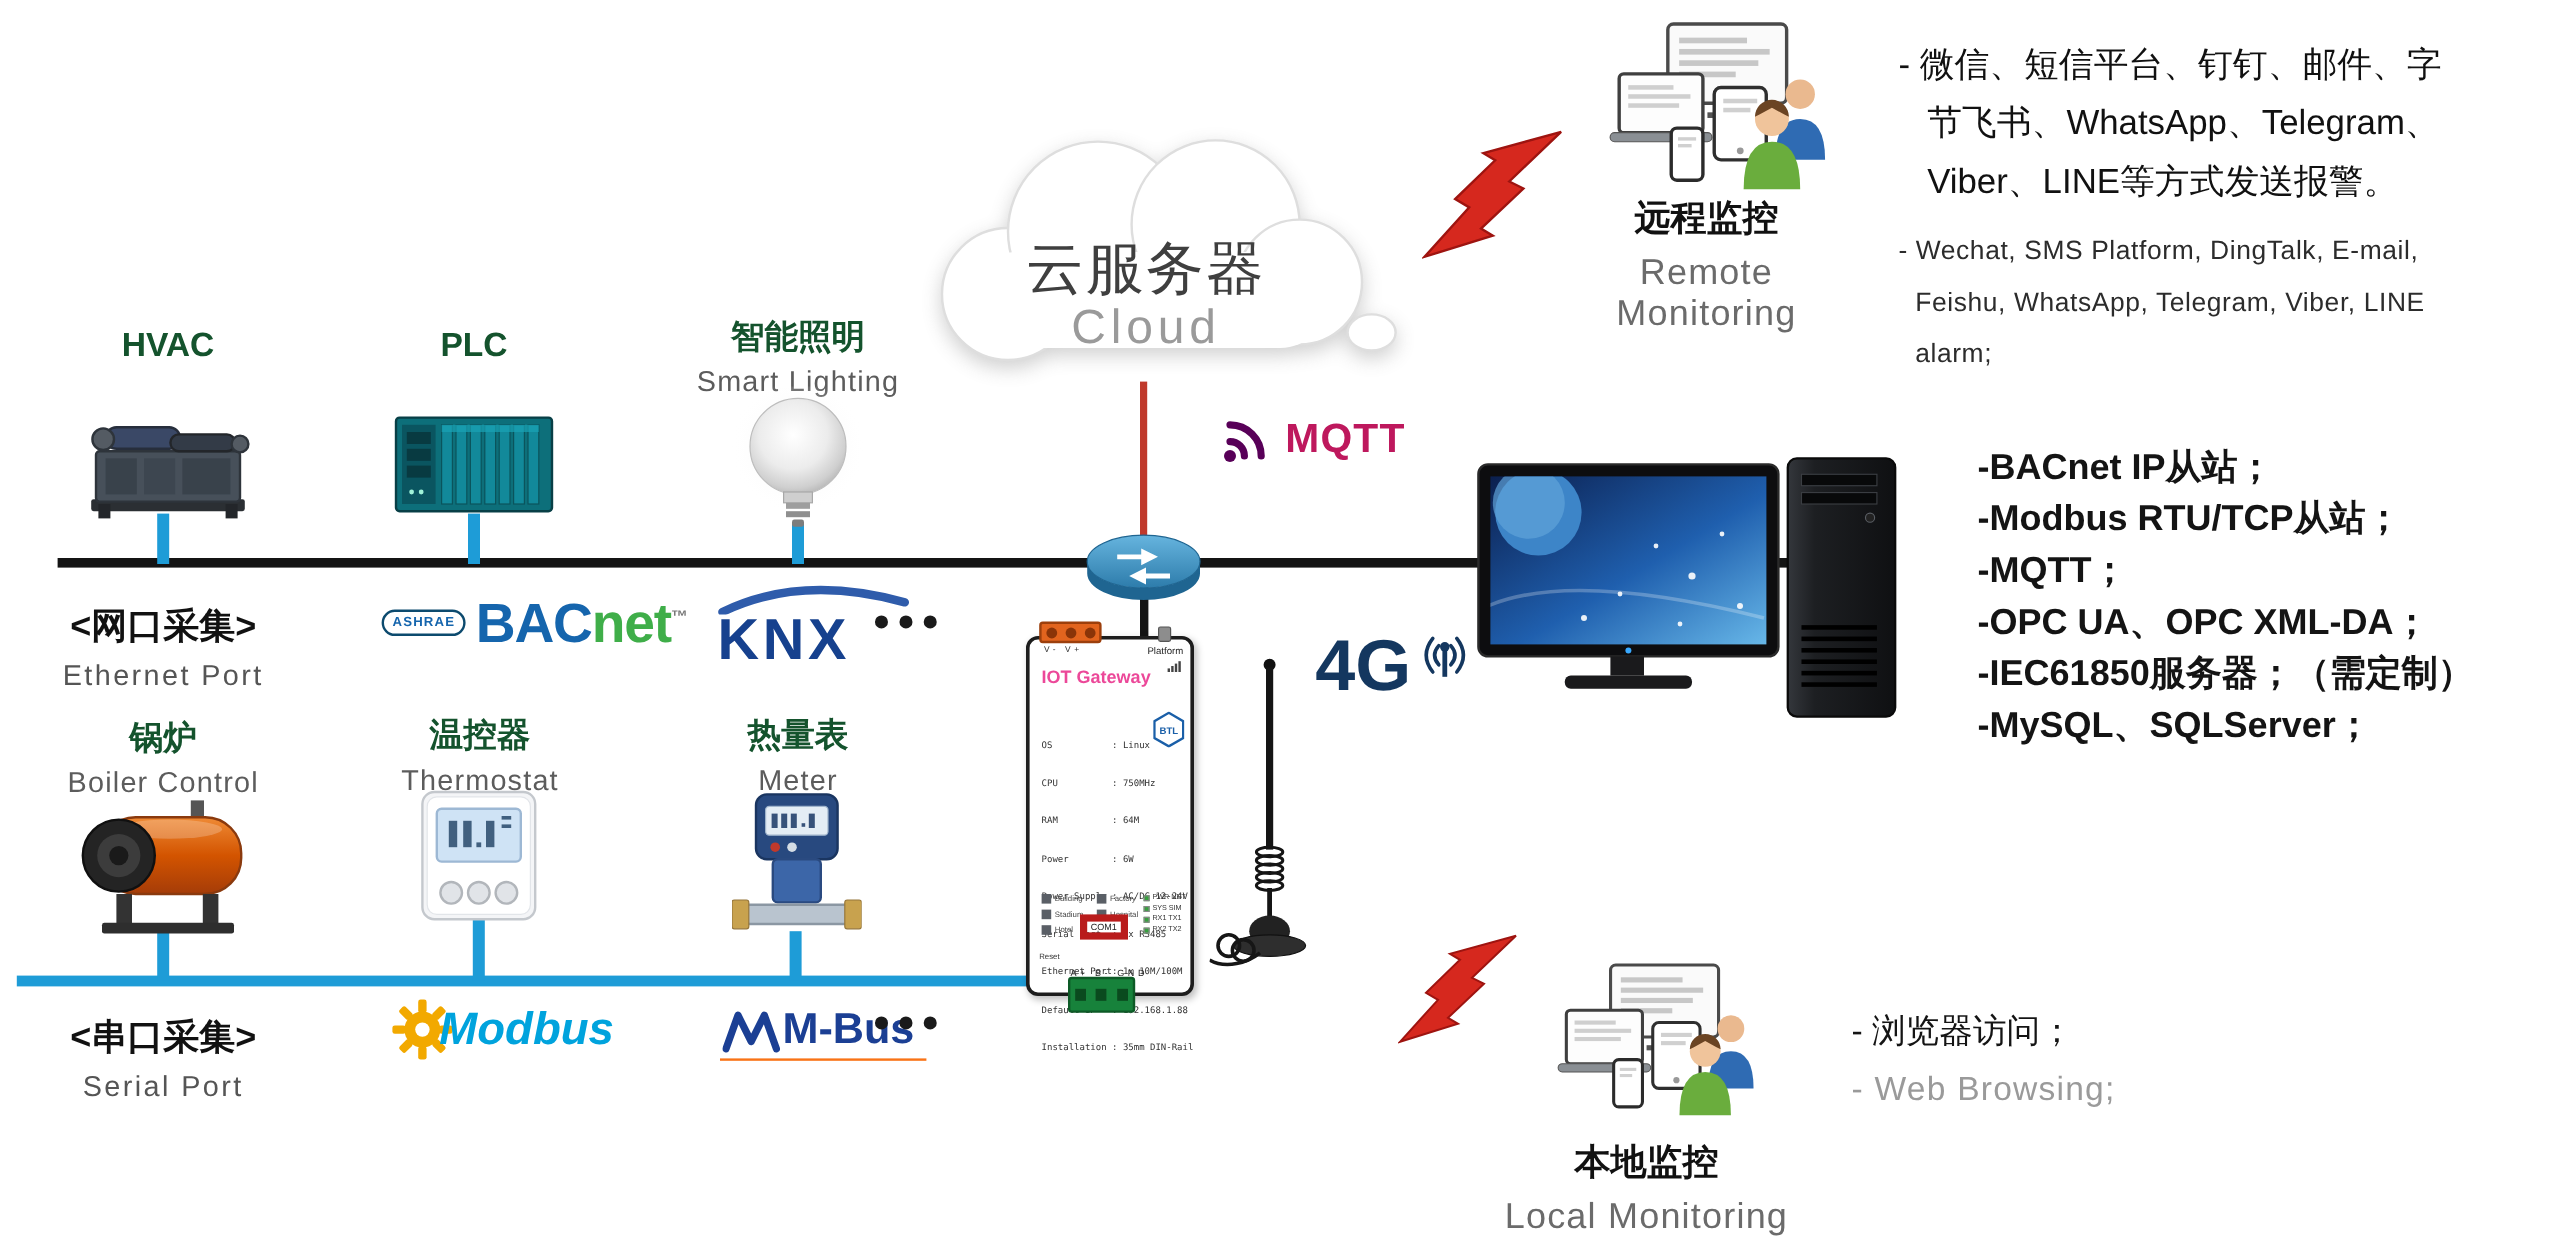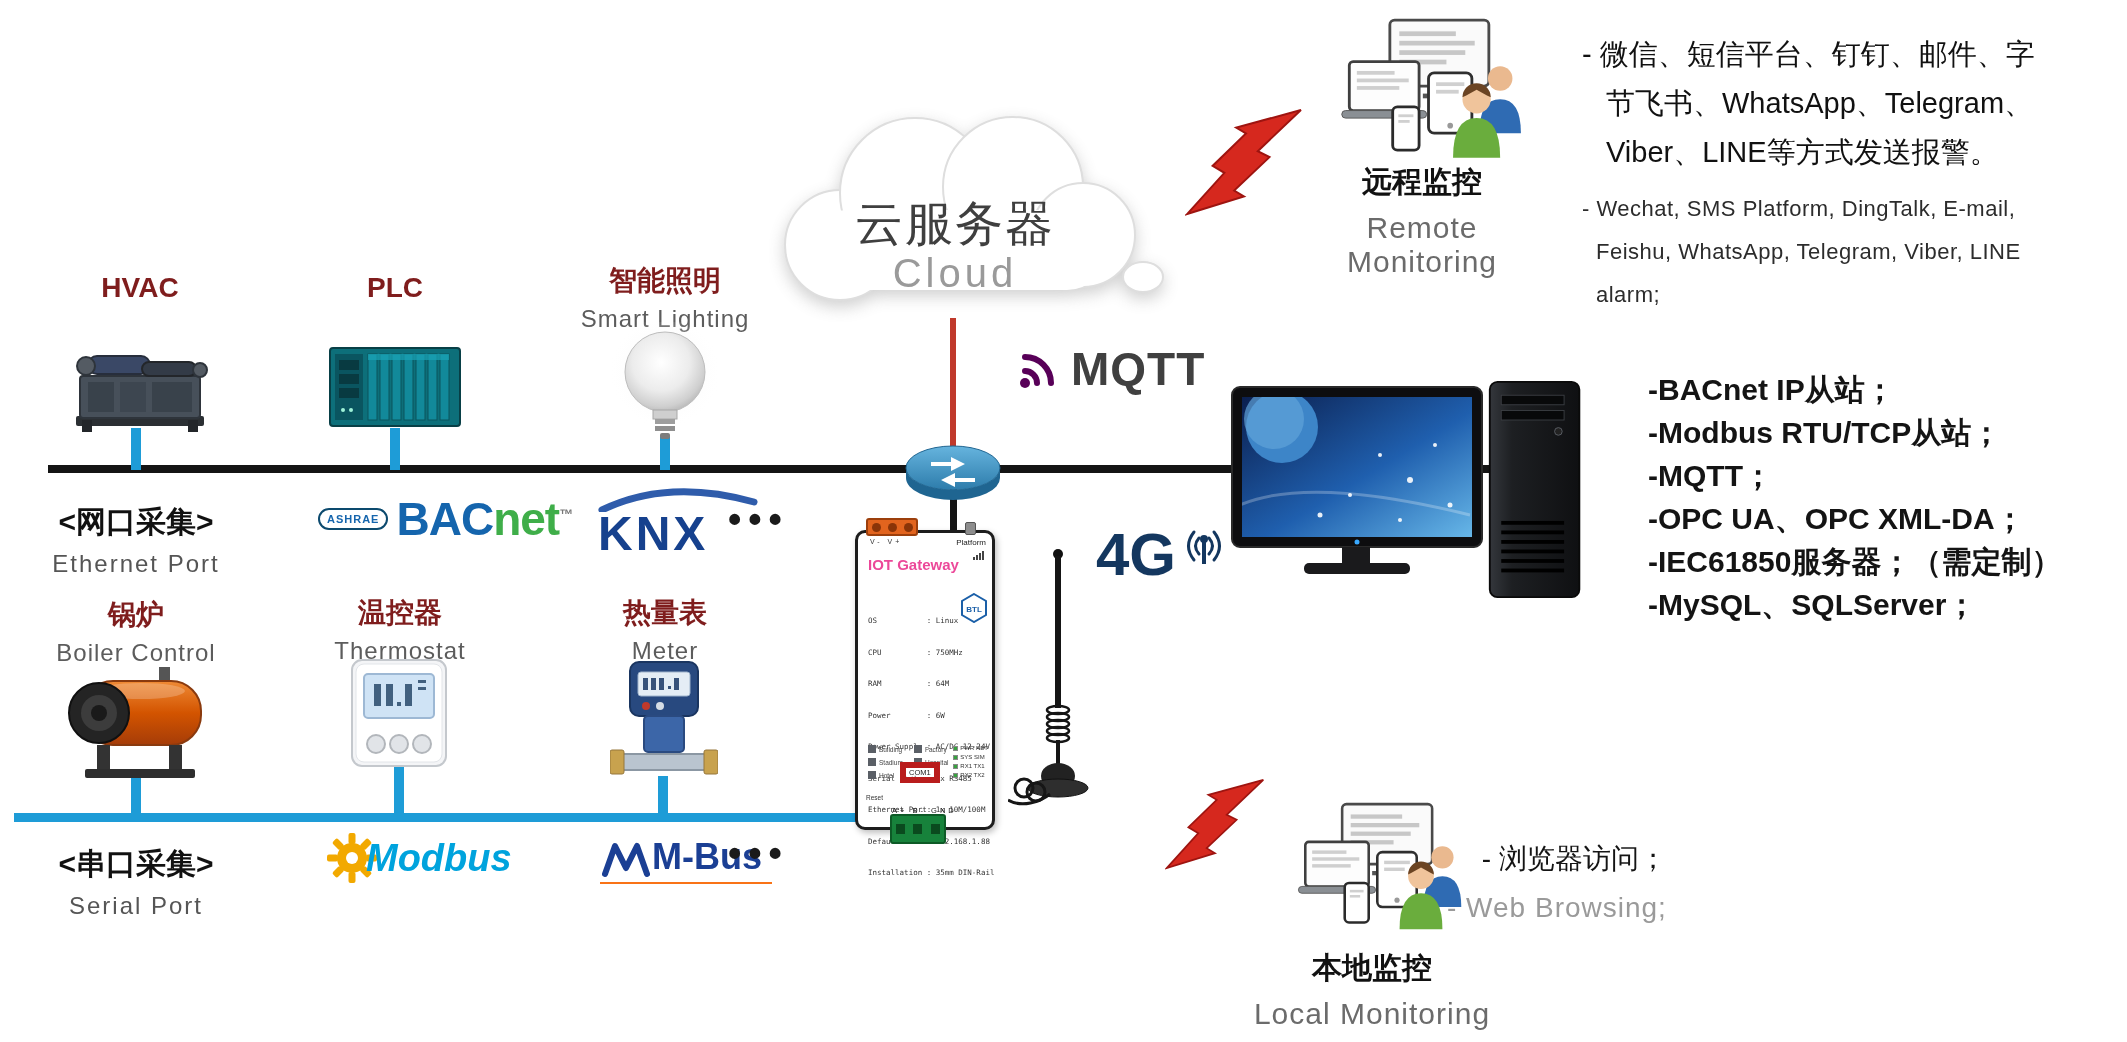--- a/index.html
+++ b/index.html
@@ -2,40 +2,40 @@
 <html><head>
 <meta charset="utf-8">
 <style>
   * { box-sizing: border-box; margin: 0; padding: 0; }
   body { font-family: "Liberation Sans", "DejaVu Sans", sans-serif; background: #fff; }
   #canvas { position: relative; width: 2127px; height: 1042px; background: #fff; overflow: hidden; }
   .abs { position: absolute; }
 
   
   .dev-label { position: absolute; text-align: center; }
-  .zh  { font-weight: bold; font-size: 28px; color: #7f1d1d; }
+  .zh  { font-weight: bold; font-size: 28px; color: #14532d; }
   .en  { font-size: 24px; color: #5c5c5c; letter-spacing: 1px; margin-top: 5px; }
   .port-zh { font-weight: bold; font-size: 30px; color: #111; }
   .port-en { font-size: 24px; color: #555; letter-spacing: 2px; margin-top: 7px; }
 
   
   .bus-black { position: absolute; background: #141414; z-index: 1; }
   .bus-blue  { position: absolute; background: #1e9cd7; z-index: 1; }
   .conn { position: absolute; width: 10px; background: #1e9cd7; z-index: 1; }
   .vline-red { position: absolute; width: 6px; background: #c0392b; z-index: 0; }
   .vline-black { position: absolute; width: 7px; background: #141414; z-index: 0; }
 
   
   .cloud-wrap { position: absolute; left: 745px; top: 95px; width: 420px; height: 240px; z-index: 2; }
   .cloud-title { position: absolute; top: 97px; width: 100%; text-align: center; font-size: 48px; font-weight: 500; color: #3f3f3f; letter-spacing: 2px; }
   .cloud-sub { position: absolute; top: 156px; width: 100%; text-align: center; font-size: 40px; color: #9a9a9a; letter-spacing: 4px; }
 
   
   .mqtt { position: absolute; left: 1015px; top: 342px; display: flex; align-items: center; gap: 8px; z-index: 2; }
-  .mqtt-text { font-size: 46px; font-weight: bold; color: #404040; letter-spacing: 1px; }
+  .mqtt-text { font-size: 34px; font-weight: bold; color: #be185d; letter-spacing: 1px; }
 
   
   .bacnet { position: absolute; left: 318px; top: 492px; display: flex; align-items: center; gap: 8px; z-index: 2; }
   .ashrae { font-size: 11px; font-weight: bold; color: #1565ad; border: 2px solid #0c4a6e; border-radius: 14px; padding: 3px 7px; letter-spacing: 1px; }
   .bacnet-text { font-size: 46px; font-weight: 800; letter-spacing: -1px; }
   .bac { color: #1565ad; } .bnet { color: #3fae49; }
   .tm { font-size: 14px; color: #777; vertical-align: super; }
   .knx { position: absolute; left: 598px; top: 486px; z-index: 2; }
   .knx-text { font-size: 48px; font-weight: 800; color: #16418e; letter-spacing: 3px; }
   .dots { position: absolute; font-size: 38px; font-weight: bold; color: #1a1a1a; letter-spacing: 7px; z-index: 2; }
@@ -79,21 +79,21 @@
   .alert-zh.ind { padding-left: 24px; }
   .alert-en { font-size: 22px; color: #2c2c2c; line-height: 43px; letter-spacing: .5px; }
   .alert-en.ind { padding-left: 14px; }
   .features { position: absolute; left: 1648px; top: 368px; width: 475px; }
   .feature-line { font-size: 30px; color: #141414; font-weight: 600; line-height: 43px; }
 
   .remote-labels { position: absolute; left: 1292px; top: 162px; width: 260px; text-align: center; }
   .mon-zh { font-size: 30px; font-weight: bold; color: #111; }
   .mon-en { font-size: 30px; color: #6b6b6b; margin-top: 8px; letter-spacing: 1px; }
   .local-labels { position: absolute; left: 1242px; top: 948px; width: 260px; text-align: center; }
-  .local-lines { position: absolute; left: 1447px; top: 840px; text-align: right; }
+  .local-lines { position: absolute; left: 1543px; top: 840px; }
   .local-line1 { font-size: 28px; color: #141414; font-weight: 500; }
   .local-line2 { font-size: 28px; color: #9a9a9a; margin-top: 14px; letter-spacing: 1px; }
 
   svg { display: block; }
 </style>
 </head>
 <body>
 
 <div id="canvas">
 

